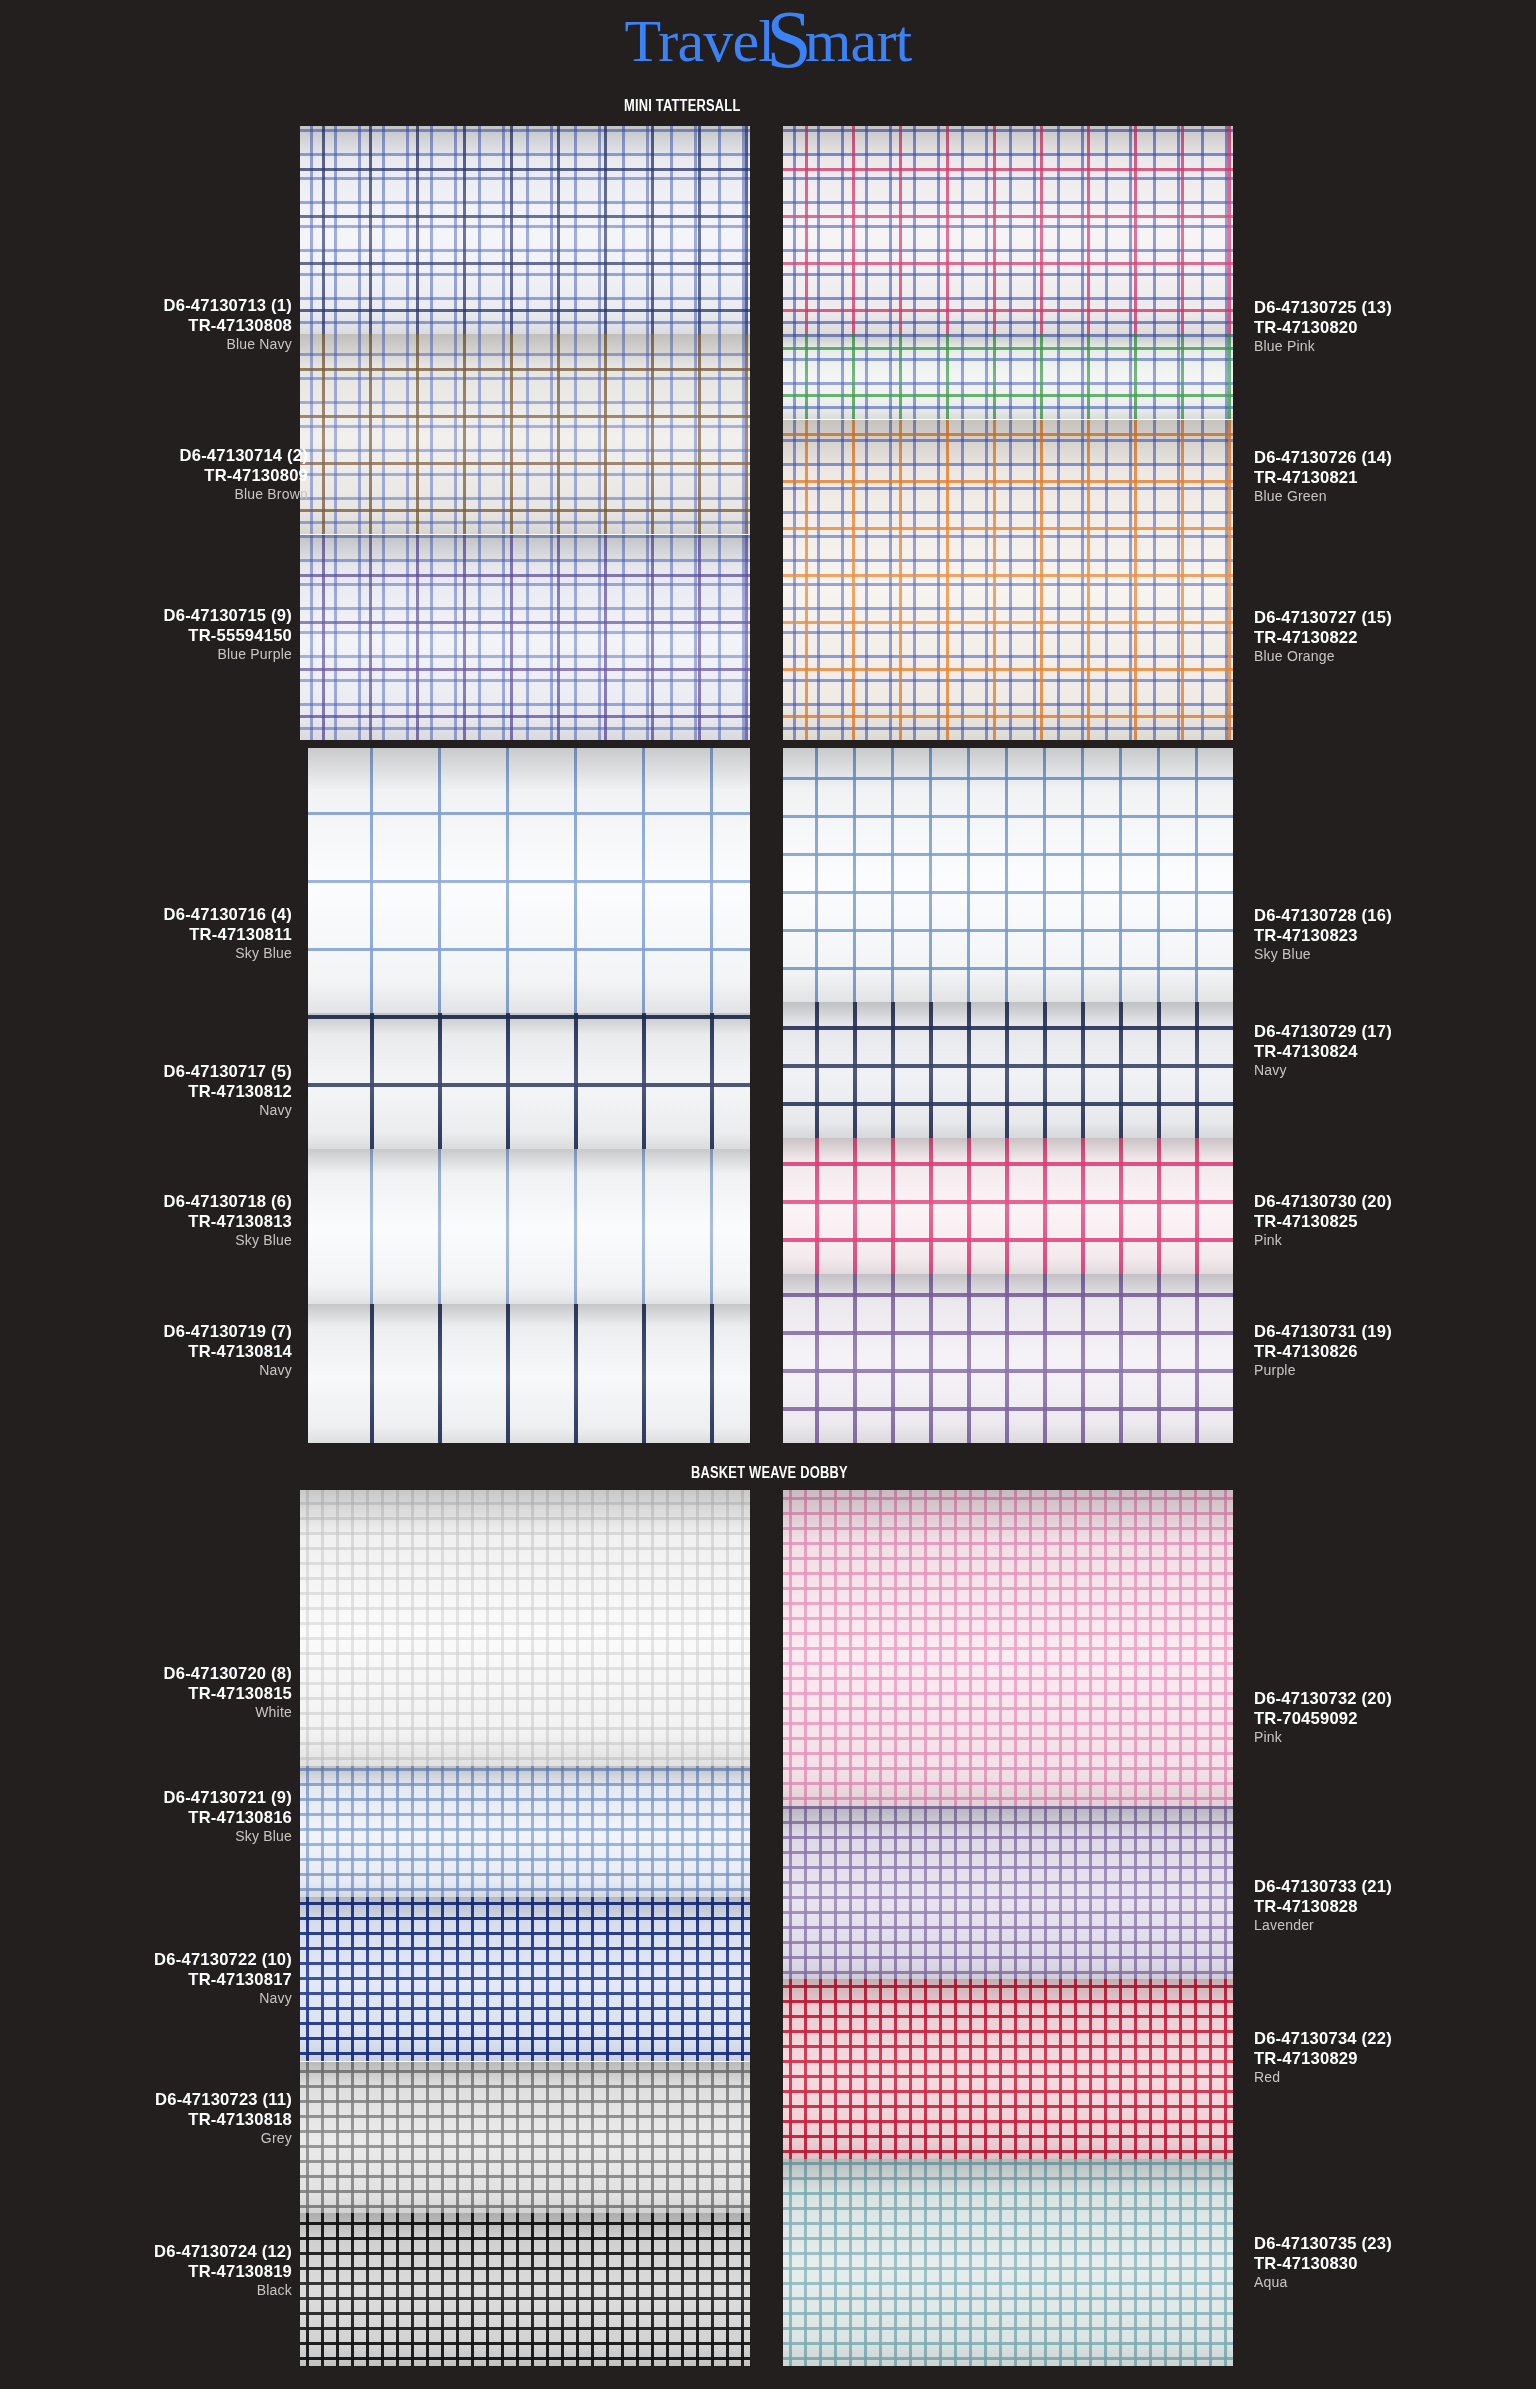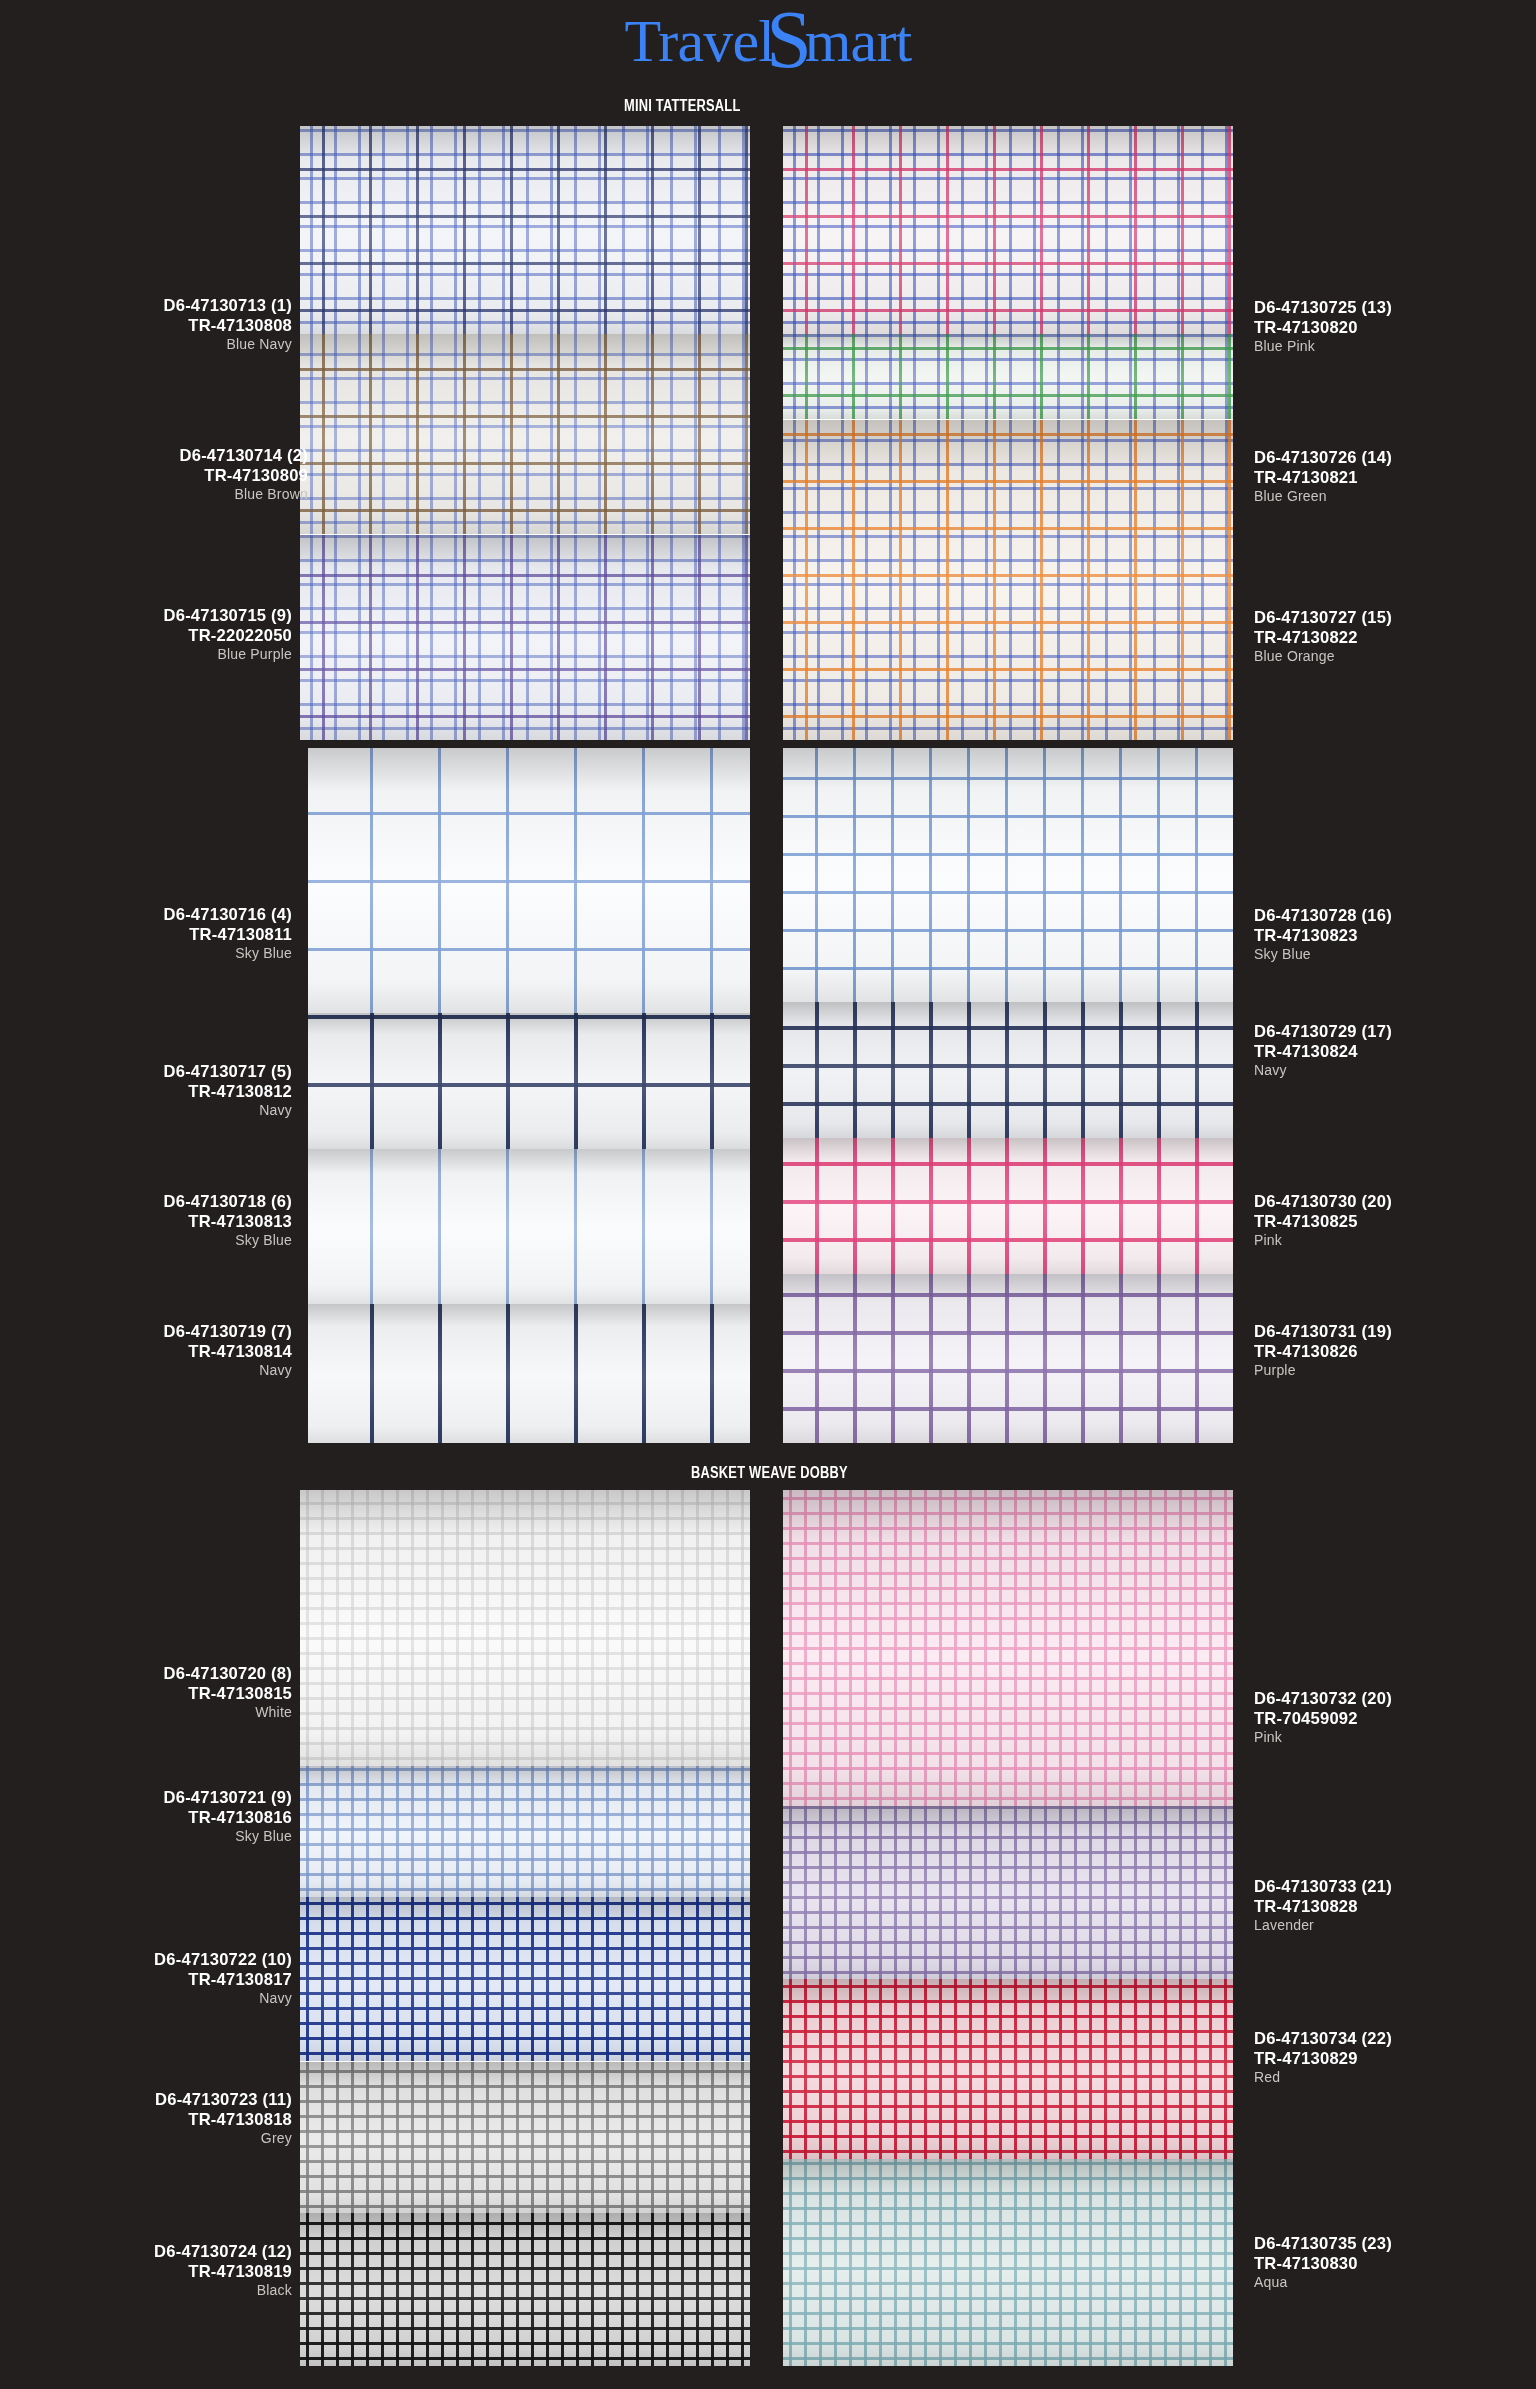--- a/index.html
+++ b/index.html
@@ -362,21 +362,21 @@
 </div>
 
 <div class="label right-al" style="left:0; top:446px; width:292px;margin-left:16px;">
   <span class="lab-code">D6-47130714 (2)</span>
   <span class="lab-tr">TR-47130809</span>
   <span class="lab-color">Blue Brown</span>
 </div>
 
 <div class="label right-al" style="left:0; top:606px; width:292px;">
   <span class="lab-code">D6-47130715 (9)</span>
-  <span class="lab-tr">TR-22022050</span>
+  <span class="lab-tr">TR-55594150</span>
   <span class="lab-color">Blue Purple</span>
 </div>
 
 <div class="label right-al" style="left:0; top:905px; width:292px;">
   <span class="lab-code">D6-47130716 (4)</span>
   <span class="lab-tr">TR-47130811</span>
   <span class="lab-color">Sky Blue</span>
 </div>
 
 <div class="label right-al" style="left:0; top:1062px; width:292px;">

